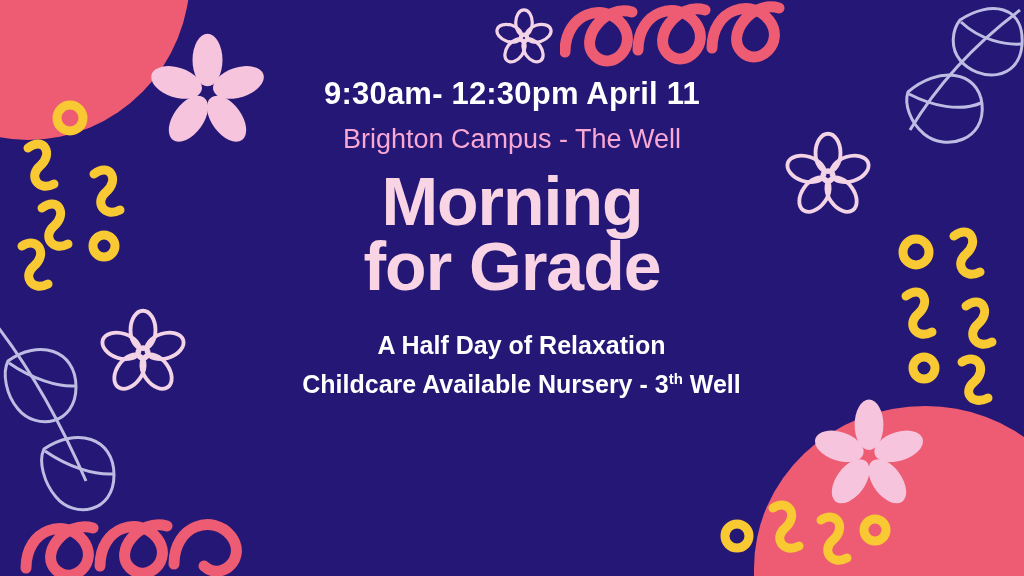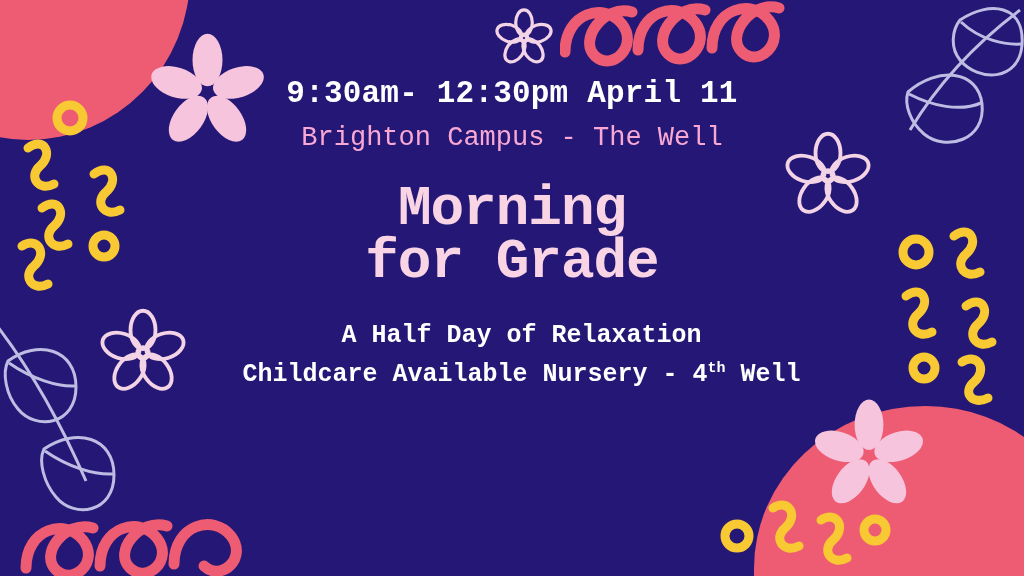--- a/index.html
+++ b/index.html
@@ -9,21 +9,20 @@
     background:#241775;
     overflow:hidden;
     position:relative;
   }
   .poster {
     position:relative;
     width:1024px;
     height:576px;
     background:#241775;
     overflow:hidden;
-    font-family:Liberation Mono, monospace;
   }
   .deco { position:absolute; pointer-events:none; }
 
   
   .blob-tl {
     top:-130px; left:-120px;
     width:310px; height:270px;
     background:#EE5C73;
     border-radius:0 0 60% 55% / 0 0 70% 65%;
   }
@@ -47,22 +46,22 @@
     color:#FFFFFF;
     letter-spacing:0.2px;
   }
   .campus {
     margin-top:12px;
     font-size:27px;
     color:#f9a8d4;
     font-weight:400;
   }
   .title {
-    margin-top:30px;
-    font-size:56px;
+    margin-top:14px;
+    font-size:68px;
     line-height:0.95;
     font-weight:bold;
     color:#F8D4E4;
     letter-spacing:-1px;
   }
   .title .line2 { display:block; }
   .sub {
     margin-top:28px;
     color:#FFFFFF;
     font-weight:bold;
@@ -199,17 +198,17 @@
 
   <div class="content">
     <div class="time">9:30am- 12:30pm April 11</div>
     <div class="campus">Brighton Campus - The Well</div>
     <div class="title">
       <span class="line1">Morning</span>
       <span class="line2">for Grade</span>
     </div>
     <div class="sub">
       <span class="l">A Half Day of Relaxation</span>
-      <span class="l"><span>Childcare Available Nursery - 4</span><sup>th</sup><span> Well</span></span>
+      <span class="l"><span>Childcare Available Nursery - 3</span><sup>th</sup><span> Well</span></span>
     </div>
   </div>
 
 </div>
 
 </body></html>

